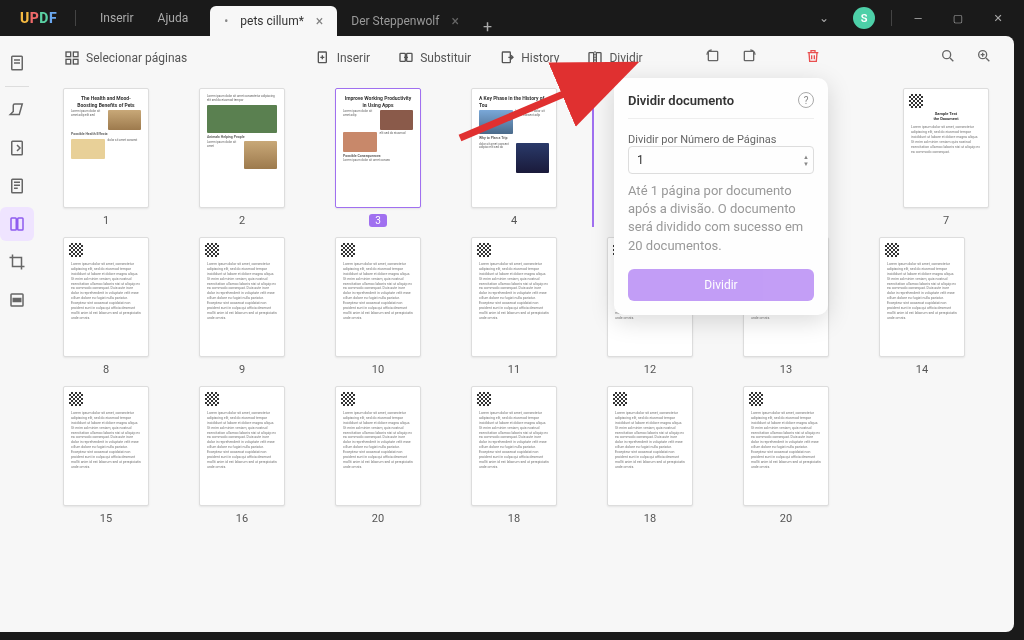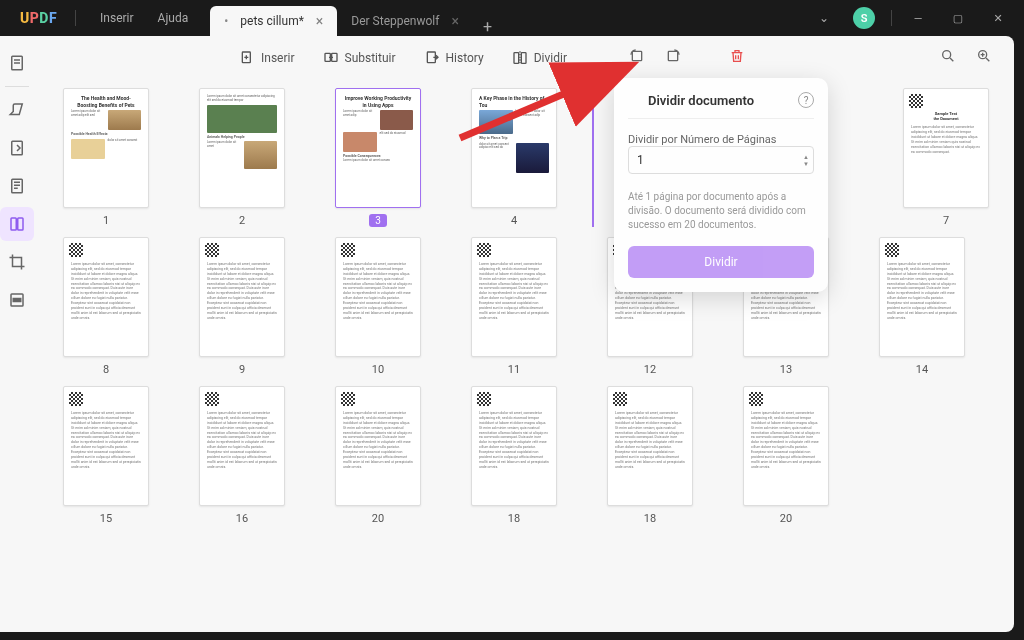--- a/index.html
+++ b/index.html
@@ -46,27 +46,27 @@
 .thumb .img-ph{background:#d4b88a;flex:1;height:20px;border-radius:1px}
 .thumb .img-ph.cat{background:linear-gradient(#c8a878,#9d7a4d)}
 .thumb .img-ph.city{background:linear-gradient(#7aa8d8,#4a6a8a)}
 .thumb .img-ph.night{background:linear-gradient(#2a3a6a,#1a1a3a)}
 .pnum { font-size:11px; color:#555; }
 .pnum.sel-lbl { background:#a070f0; color:#fff; padding:1px 6px; border-radius:3px; font-size:10px; }
 .divider-line { width:2px; background:#a070f0; margin:0 -10px; }
 
 .popup { position:absolute; top:78px; left:614px; width:214px; background:#fefefe; border-radius:10px; box-shadow:0 6px 24px rgba(0,0,0,0.15); padding:14px 14px 14px; z-index:10; }
 .popup-head { display:flex; align-items:center; justify-content:space-between; margin-bottom:14px; padding-bottom:10px; border-bottom:1px solid #eee;}
-.popup-title { font-size:13px; font-weight:600; color:#333;margin-left:20px; }
+.popup-title { font-size:13px; font-weight:600; color:#333; }
 .popup-help { width:16px; height:16px; border:1px solid #aaa; border-radius:50%; display:flex; align-items:center; justify-content:center; font-size:10px; color:#888; cursor:pointer; }
 .field-label { font-size:11px; color:#666; }
 .num-input { display:flex; border:1px solid #ddd; border-radius:4px; height:28px; align-items:center; padding:0 4px 0 8px; }
 .num-input input { border:none; outline:none; flex:1; font-size:12px; color:#333; background:transparent; }
 .spinner { display:flex; flex-direction:column; font-size:6px; color:#888; line-height:1; gap:1px; cursor:pointer; }
-.hint { font-size:10px; color:#999; margin-top:16px; line-height:1.4; }
+.hint { font-size:13px; color:#999; margin-top:8px; line-height:1.4; }
 .split-btn { width:100%; height:32px; margin-top:14px; background:#b88df5; opacity:0.85; border:none; border-radius:6px; color:#fff; font-size:12px; cursor:pointer; }
 
 .arrow { position:absolute; top:58px; left:450px; z-index:11; pointer-events:none; }
 
 </style>
 </head>
 <body>
 
 <div class="titlebar">
   <div class="logo"><b style="color:#f5b941">U</b><b style="color:#f06a6a">P</b><b style="color:#5ad1a3">D</b><b style="color:#6aa8f0">F</b></div>
@@ -137,20 +137,29 @@
     <div class="side-btn">
         <svg viewBox="0 0 24 24" fill="none" stroke="currentColor" stroke-width="2">
           <rect x="4" y="4" width="16" height="16" rx="1"></rect>
           <rect x="7" y="10" width="10" height="4" fill="currentColor"></rect>
         </svg>
       </div>
   </div>
 
   <div class="main">
     <div class="toolbar">
+      <div class="tool">
+        <svg viewBox="0 0 24 24" fill="none" stroke="currentColor" stroke-width="2">
+            <rect x="3" y="3" width="7" height="7"></rect>
+            <rect x="14" y="3" width="7" height="7"></rect>
+            <rect x="3" y="14" width="7" height="7"></rect>
+            <rect x="14" y="14" width="7" height="7"></rect>
+          </svg>
+        <span>Selecionar páginas</span>
+      </div>
       <div class="spacer"></div>
       <div class="tool">
         <svg viewBox="0 0 24 24" fill="none" stroke="currentColor" stroke-width="2">
             <rect x="5" y="3" width="12" height="16" rx="1"></rect>
             <path d="M11 8v6M8 11h6"></path>
           </svg>
         <span>Inserir</span>
       </div>
       <div class="tool">
         <svg viewBox="0 0 24 24" fill="none" stroke="currentColor" stroke-width="2">

